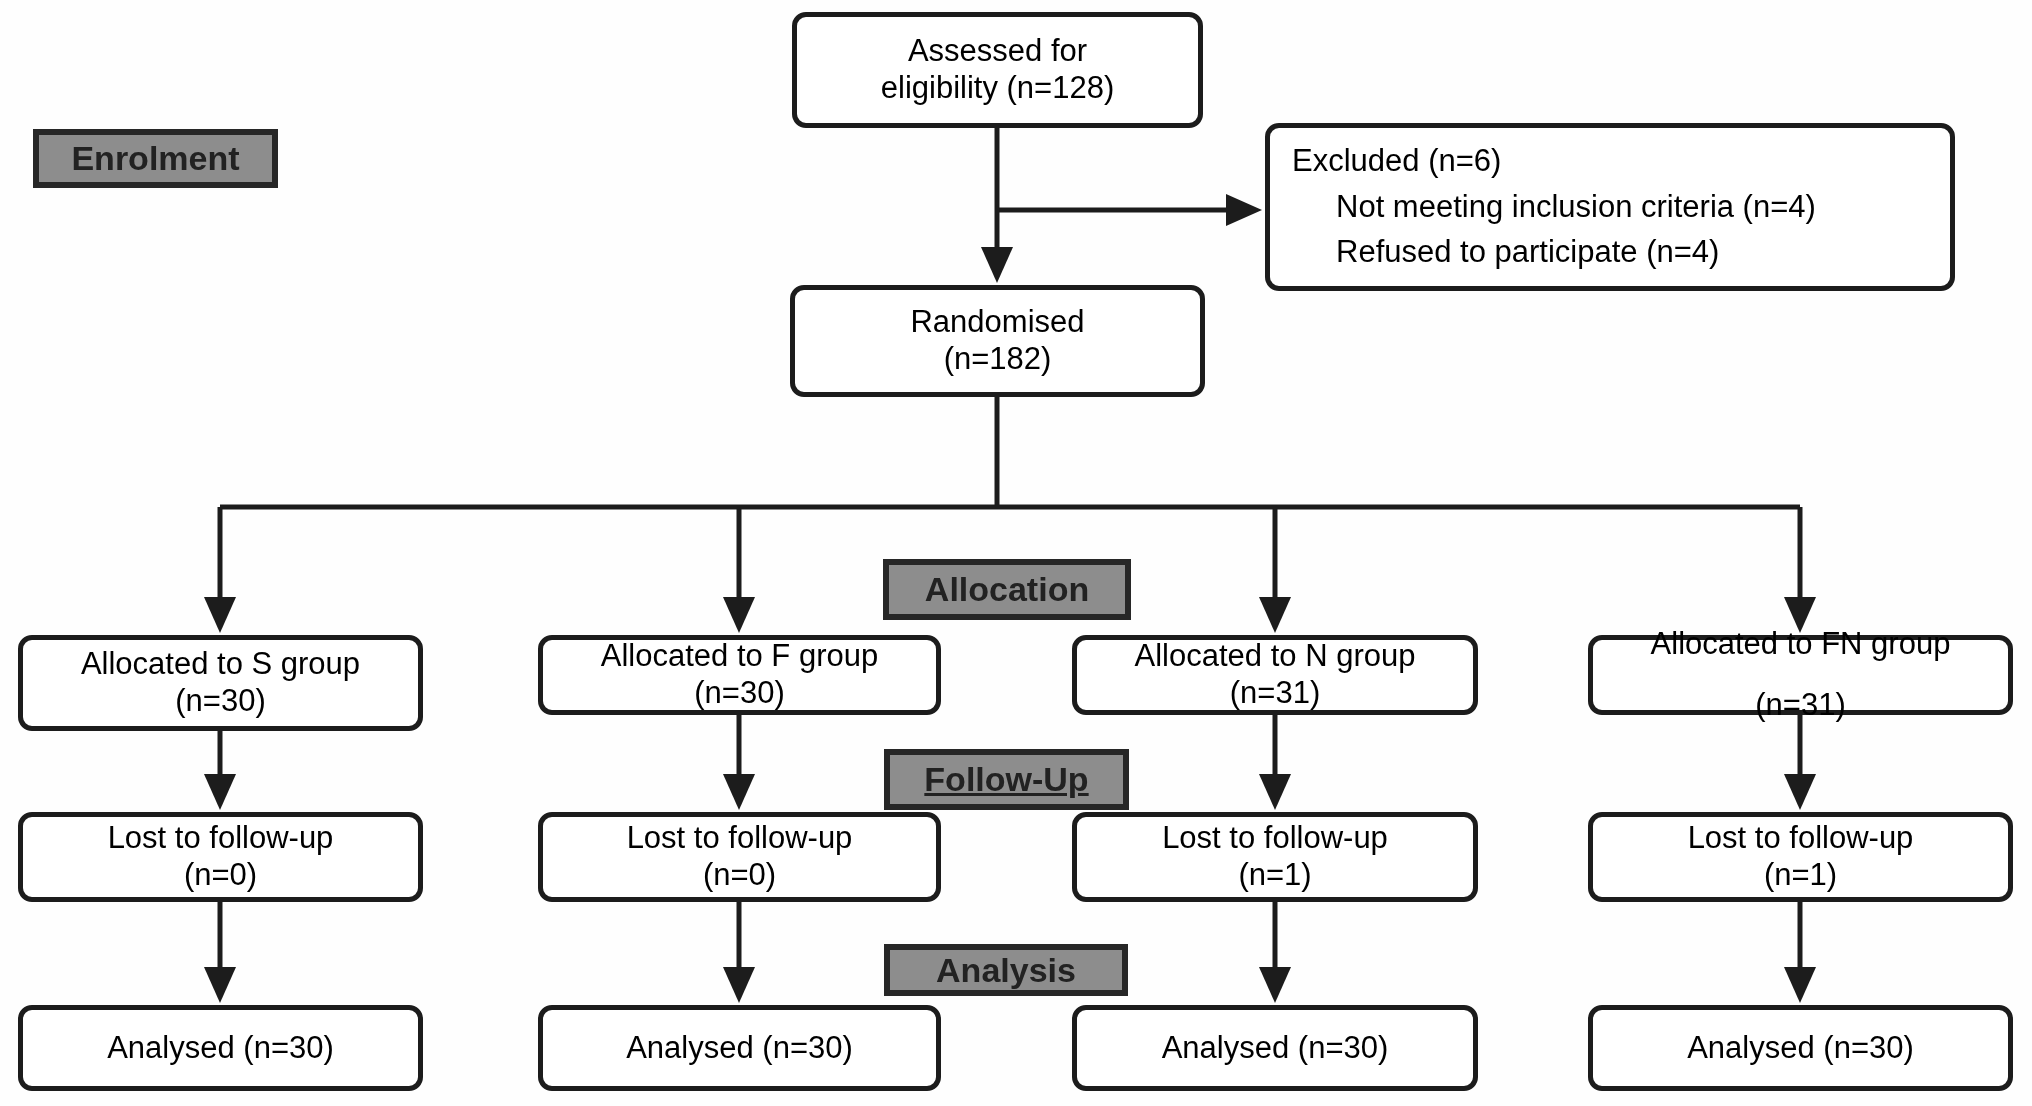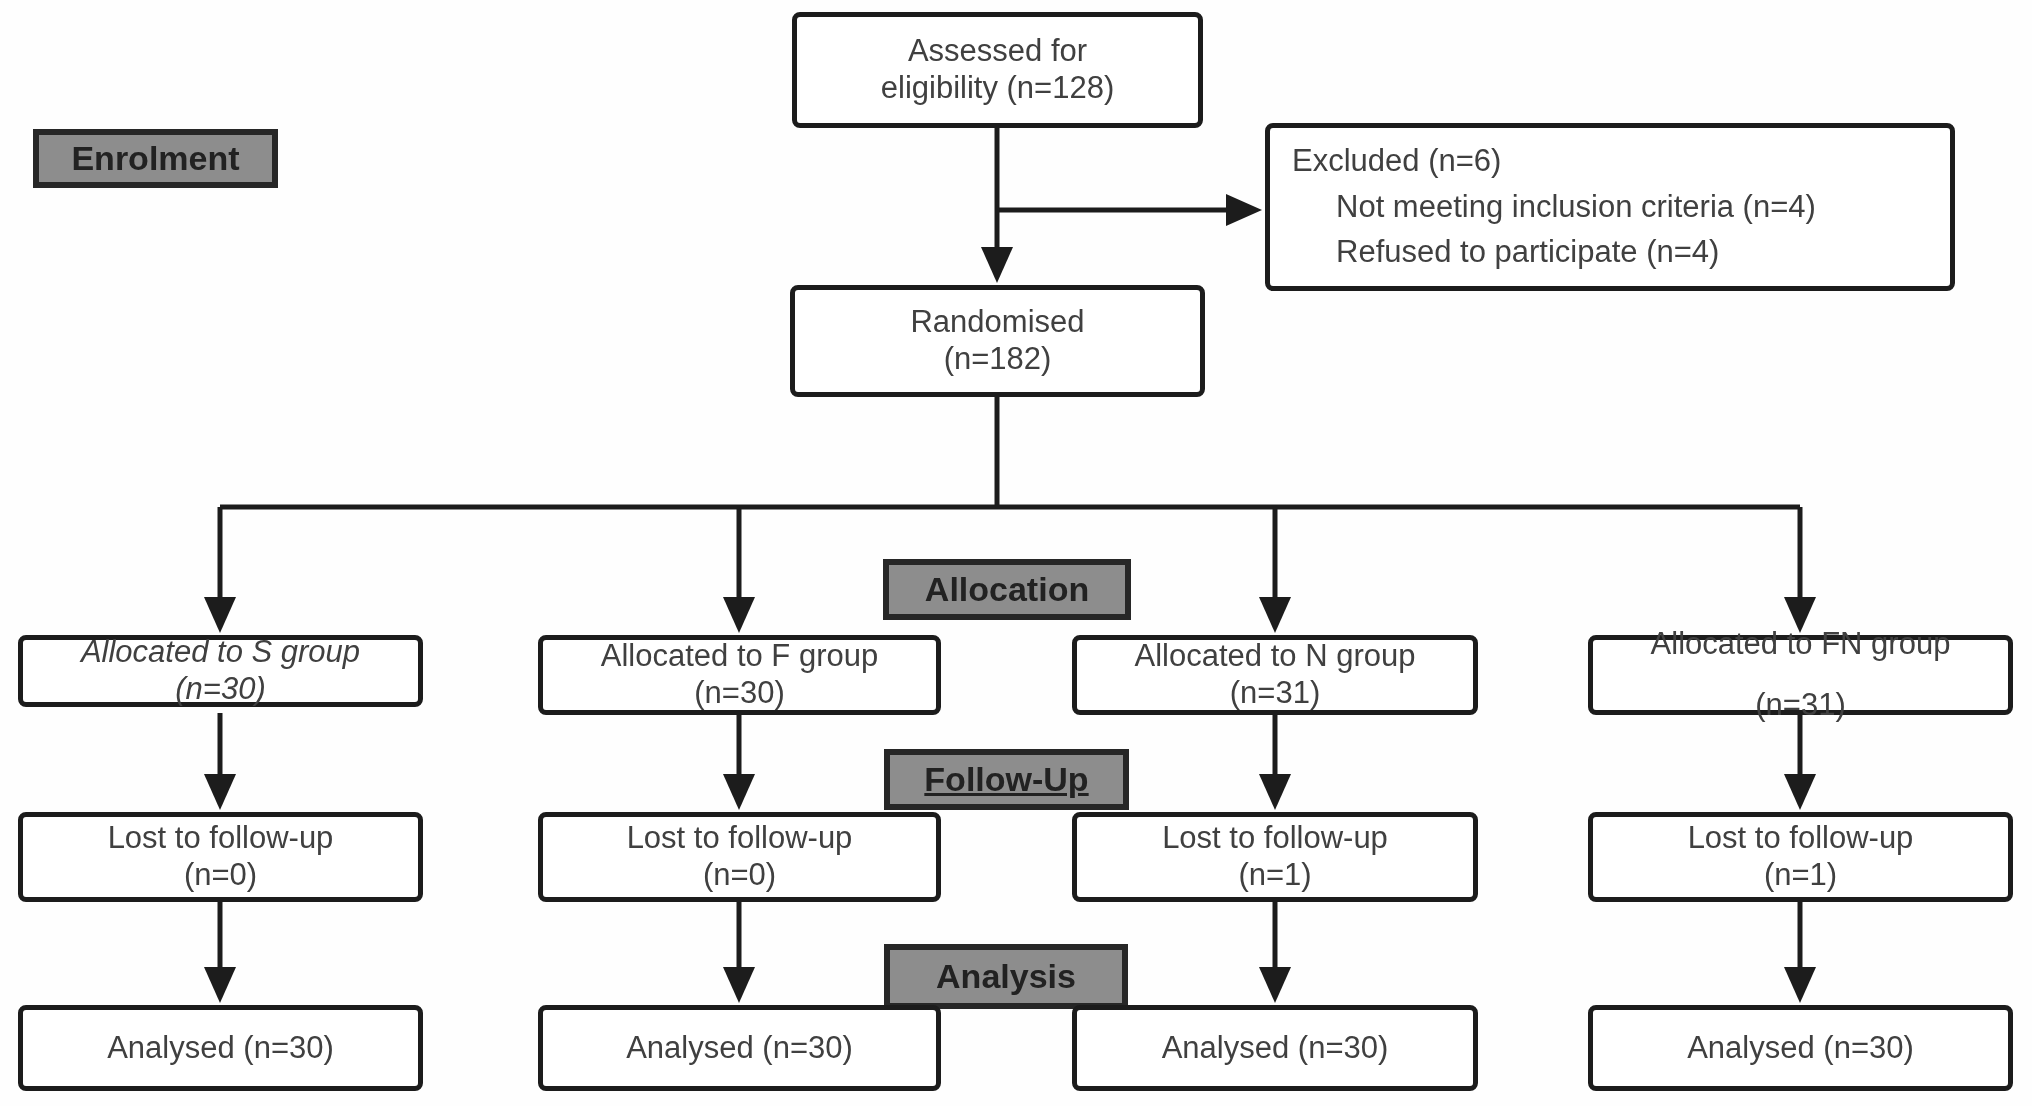--- a/index.html
+++ b/index.html
@@ -15,29 +15,29 @@
   .connectors {
     position: absolute;
     left: 0; top: 0;
     width: 2032px; height: 1106px;
   }
   .box {
     position: absolute;
     box-sizing: border-box;
     background: #ffffff;
     border: 5px solid #1c1c1c;
-    border-radius: 8px;
+    border-radius: 14px;
     display: flex;
     flex-direction: column;
     align-items: center;
     justify-content: center;
     text-align: center;
     font-size: 31px;
     line-height: 1.18;
-    color: #404040;
+    color: #000000;
   }
   .box .bline { white-space: nowrap; }
   .excluded {
     align-items: flex-start;
     justify-content: space-evenly;
     text-align: left;
     padding: 6px 18px;
   }
   .excluded .ex-title { padding-left: 4px; white-space: nowrap; }
   .excluded .ex-item  { padding-left: 48px; white-space: nowrap; }
@@ -121,23 +121,23 @@
   </div>
 
   <div class="box" style="left:790px; top:285px; width:415px; height:112px;">
     <div class="bline">Randomised</div>
     <div class="bline">(n=182)</div>
   </div>
 
   <div class="stage" style="left:883px; top:559px; width:248px; height:61px;">Allocation</div>
   <div class="stage" style="left:33px; top:129px; width:245px; height:59px;">Enrolment</div>
   <div class="stage" style="left:884px; top:749px; width:245px; height:61px;text-decoration:underline;">Follow-Up</div>
-  <div class="stage" style="left:884px; top:944px; width:244px; height:65px;">Analysis</div>
+  <div class="stage" style="left:884px; top:944px; width:244px; height:52px;">Analysis</div>
 
-  <div class="box" style="left:18px; top:635px; width:405px; height:72px;font-style:italic;">
+  <div class="box" style="left:18px; top:635px; width:405px; height:96px;">
     <div class="bline">Allocated to S group</div>
     <div class="bline">(n=30)</div>
   </div>
   <div class="box" style="left:538px; top:635px; width:403px; height:80px;justify-content:center;">
     <div class="bline">Allocated to F group</div>
     <div class="bline">(n=30)</div>
   </div>
   <div class="box" style="left:1072px; top:635px; width:406px; height:80px;">
     <div class="bline">Allocated to N group</div>
     <div class="bline">(n=31)</div>

